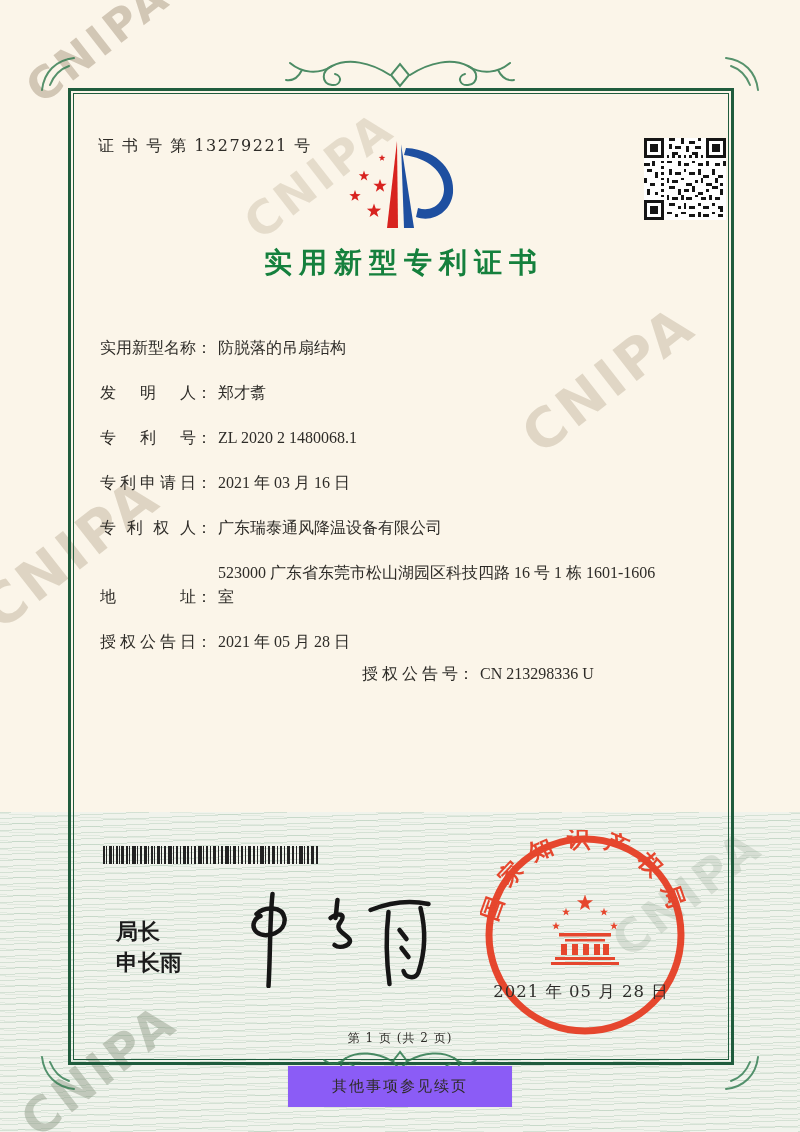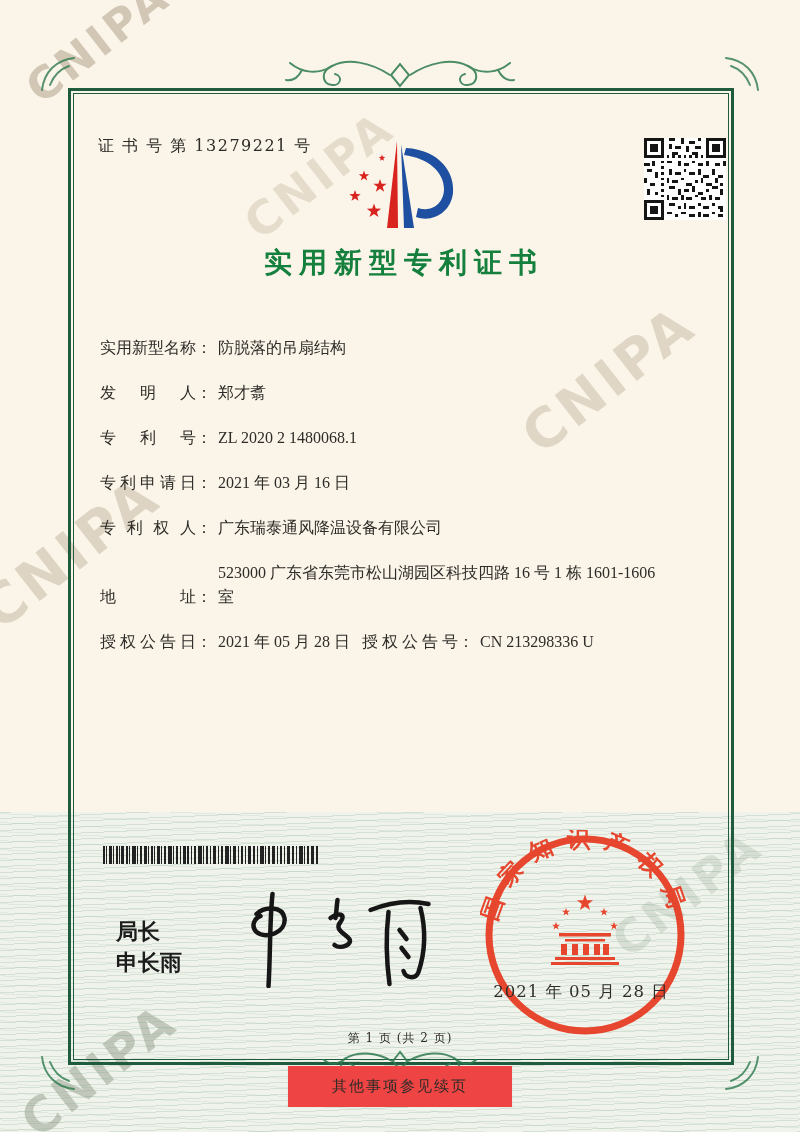--- a/index.html
+++ b/index.html
@@ -46,41 +46,41 @@
     text-align:center;font-size:28px;font-weight:bold;
     letter-spacing:7px;color:#15803d;
   }
   .fields{position:absolute;left:100px;top:336px;width:612px;font-size:16px;}
   .frow{display:flex;line-height:24px;margin-bottom:21px;align-items:flex-end;}
   .flabel{width:96px;text-align:justify;text-align-last:justify;flex:none;}
   .fcolon{flex:none;}
   .fvalue{margin-left:6px;max-width:452px;font-family:Liberation Serif, serif;}
   .grant-row{display:flex;line-height:24px;}
   .grant-left{display:flex;width:262px;flex:none;}
-  .grant-right{display:flex;}
+  .grant-right{display:flex;margin-top:32px;}
   .paras{
     position:absolute;left:100px;top:658px;width:608px;
     font-size:15.5px;line-height:29.5px;text-align:justify;
   }
   .paras p{margin:0;text-indent:2em;}
   .barcode{position:absolute;left:103px;top:846px;}
   .officer{
     position:absolute;left:116px;top:916px;
     font-family:"DejaVu Sans","Liberation Sans",sans-serif;
     font-weight:bold;font-size:22px;line-height:31px;color:#1c1c1c;
   }
   .signature{position:absolute;left:235px;top:888px;}
   .seal{position:absolute;left:480px;top:830px;mix-blend-mode:multiply;}
   .page-num{
     position:absolute;left:0;right:0;top:1030px;
     text-align:center;font-size:12px;letter-spacing:1px;
   }
   .foot-note{
     position:absolute;left:50%;top:1066px;transform:translateX(-50%);
-    background:#ef4444;padding:11px 44px;font-size:15px;letter-spacing:2px;
+    background:#8b5cf6;padding:11px 44px;font-size:15px;letter-spacing:2px;
     z-index:4;white-space:nowrap;box-shadow:0 0 0 1px rgba(0,0,0,0.02);
   }
 </style>
 </head>
 <body>
 
 <div id="page">
 
   <div class="guilloche"></div>
 

